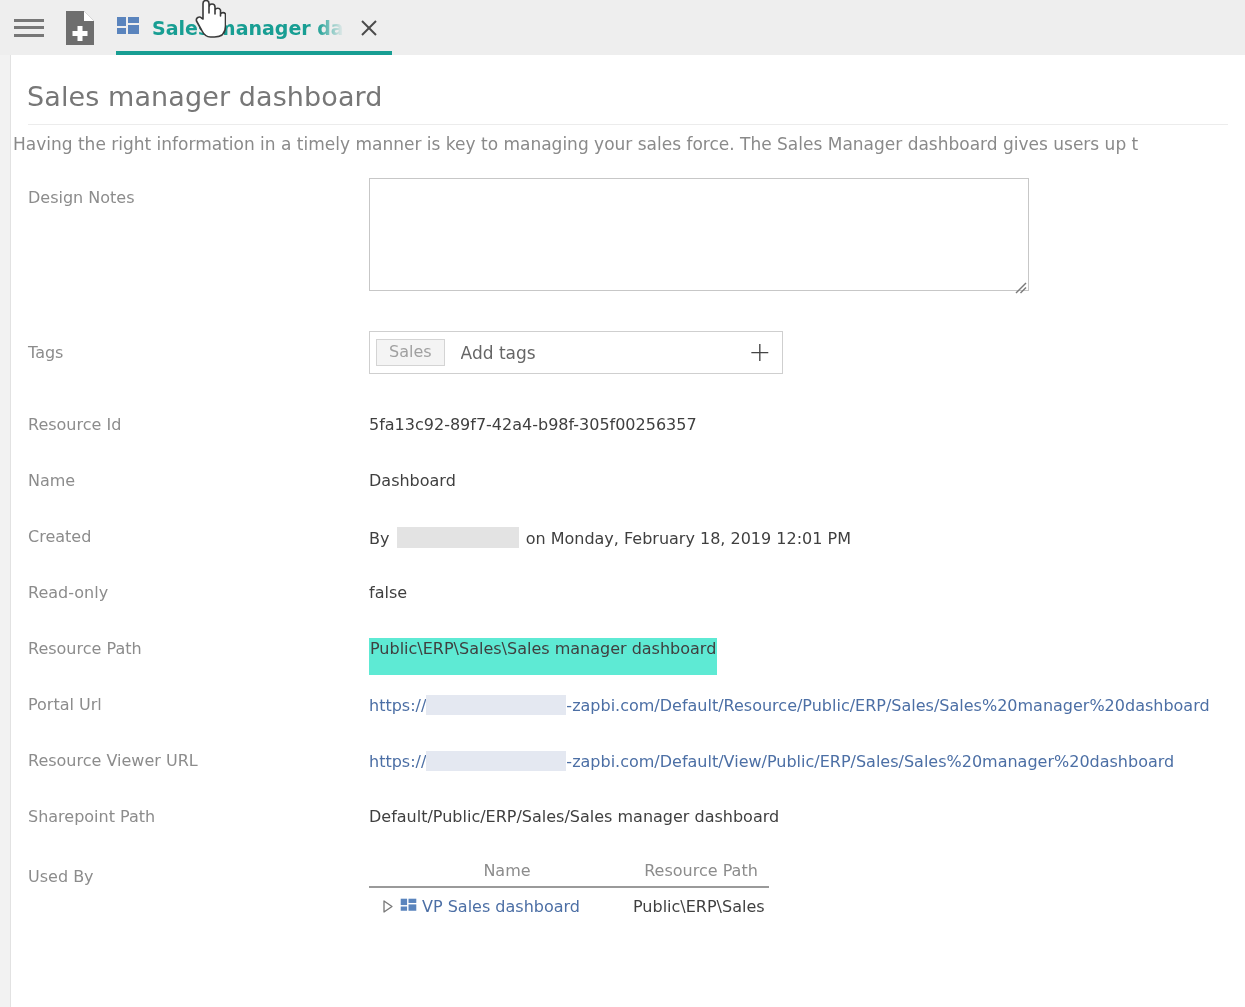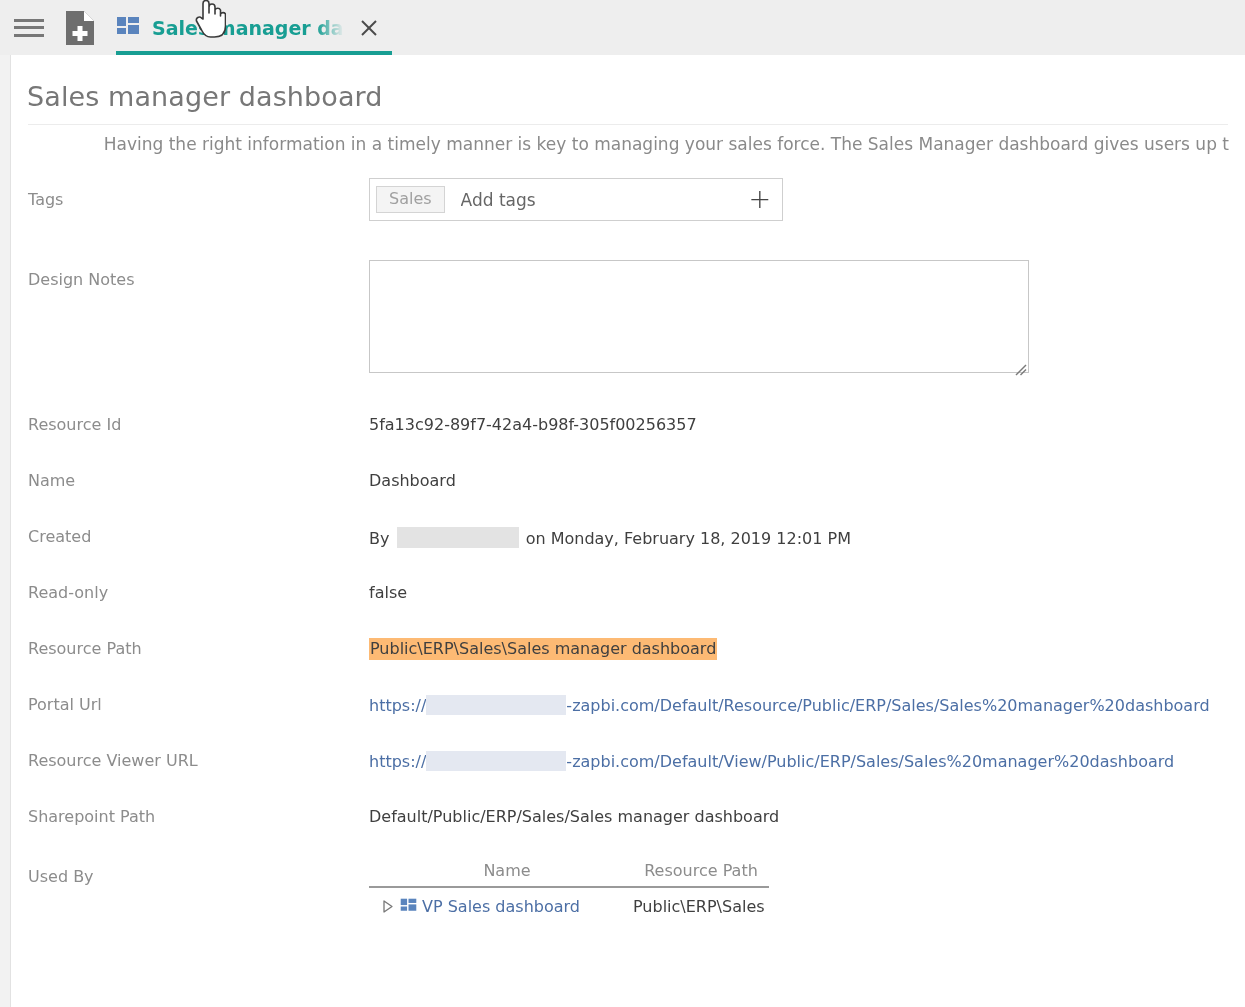--- a/index.html
+++ b/index.html
@@ -154,21 +154,20 @@
     margin: 12px 17px 0 17px;
     border-top: 1px solid #ececec;
   }
   .page-desc {
     font-size: 17px;
     color: #8a8a8a;
     margin: 9px 0 0 2px;
     white-space: nowrap;
     overflow: hidden;
     width: 1216px;
-    text-align: right;
   }
 
   
   .rows {
     margin-top: 24px;
   }
   .row {
     display: flex;
     align-items: flex-start;
   }
@@ -267,22 +266,22 @@
     margin: 0 2px;
   }
   .redact-blue {
     display: inline-block;
     width: 140px;
     height: 20px;
     background: #e4e8f1;
     vertical-align: -4px;
   }
   .highlight-sel {
-    background: #fdba74;
-    padding: 1px 1px 2px 1px;
+    background: #5eead4;
+    padding: 1px 1px 17px 1px;
   }
   .link-blue {
     color: #4c6fa5;
     white-space: nowrap;
   }
 
   
   .r-usedby .row-label { padding-top: 6px; }
   .usedby-table {
     width: 400px;
@@ -371,42 +370,42 @@
 <div class="gutter"></div>
 
 <div class="panel">
 
   <h1 class="page-title">Sales manager dashboard</h1>
   <div class="title-rule"></div>
   <div class="page-desc">Having the right information in a timely manner is key to managing your sales force. The Sales Manager dashboard gives users up t</div>
 
   <div class="rows">
 
-    <div class="row r-tags">
-      <div class="row-label">Tags</div>
-      <div class="row-value">
-        <div class="tags-box">
-          <span class="tag-chip">Sales</span>
-          <input class="tags-input" type="text" placeholder="Add tags" style="">
-          <span class="tags-plus">+</span>
-        </div>
-      </div>
-    </div>
-
     <div class="row r-notes">
       <div class="row-label">Design Notes</div>
       <div class="row-value">
         <div class="notes-wrap">
           <textarea class="notes-box" placeholder="" style=""></textarea>
           <span class="resize-grip">
             <svg width="14" height="14" viewBox="0 0 14 14">
               <line x1="13" y1="3" x2="3" y2="13" stroke="#7a7a7a" stroke-width="1.4"></line>
               <line x1="13" y1="7.5" x2="7.5" y2="13" stroke="#7a7a7a" stroke-width="1.4"></line>
             </svg>
           </span>
+        </div>
+      </div>
+    </div>
+
+    <div class="row r-tags">
+      <div class="row-label">Tags</div>
+      <div class="row-value">
+        <div class="tags-box">
+          <span class="tag-chip">Sales</span>
+          <input class="tags-input" type="text" placeholder="Add tags" style="">
+          <span class="tags-plus">+</span>
         </div>
       </div>
     </div>
 
     <div class="row r-simple">
       <div class="row-label">Resource Id</div>
       <div class="row-value">5fa13c92-89f7-42a4-b98f-305f00256357</div>
     </div>
 
     <div class="row r-simple">

